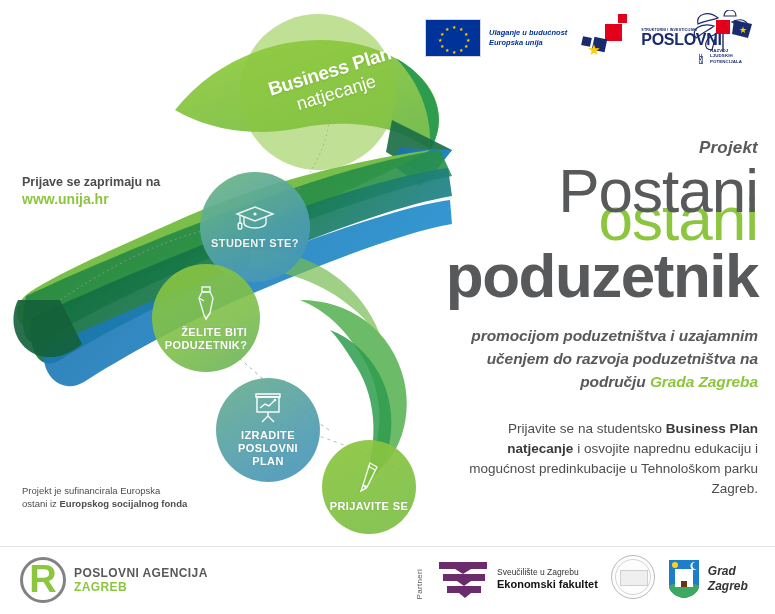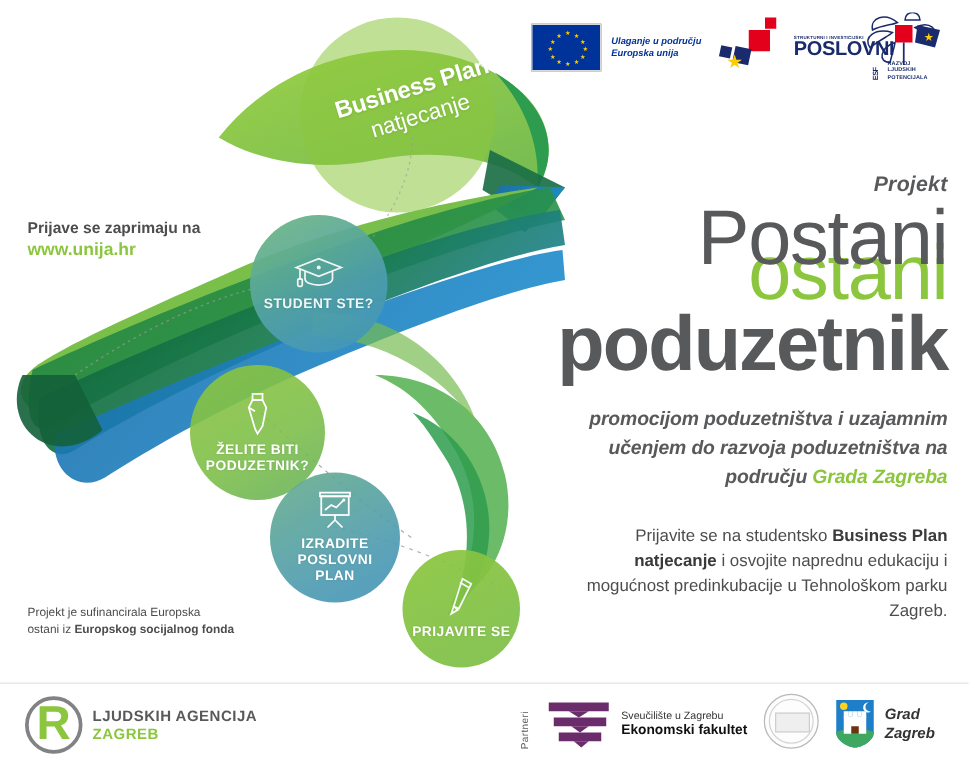--- a/index.html
+++ b/index.html
@@ -107,22 +107,22 @@
   .graphic { position:absolute; left:0; top:0; width:470px; height:545px; }
 
   .bubble { position:absolute; border-radius:50%; display:flex; flex-direction:column;
             align-items:center; justify-content:center; color:#fff; text-align:center; }
   .bubble .lbl { font-size:11px; font-weight:800; letter-spacing:.4px; line-height:13px;
                  text-shadow:0 0 2px rgba(0,0,0,.12); }
   .bubble svg { display:block; margin-bottom:5px; }
 
   .b1 { left:200px; top:172px; width:110px; height:110px;
         background:linear-gradient(150deg,#6fb87e 0%,#4f9fae 60%,#3f93bb 100%); opacity:.93;align-items:center; }
-  .b2 { left:152px; top:292px; width:108px; height:108px;
-        background:linear-gradient(150deg,#8cc63e 0%,#7ebf4c 60%,#67b25f 100%); opacity:.9; }
+  .b2 { left:152px; top:264px; width:108px; height:108px;
+        background:linear-gradient(150deg,#8cc63e 0%,#7ebf4c 60%,#67b25f 100%); opacity:.9;text-align:right; }
   .b3 { left:216px; top:378px; width:104px; height:104px;
         background:linear-gradient(150deg,#6aaf8c 0%,#4f9cb4 70%,#4795bb 100%); opacity:.92; }
   .b4 { left:322px; top:440px; width:94px; height:94px;
         background:linear-gradient(150deg,#8cc63e 0%,#7cbf4a 100%); opacity:.93; }
 
   .bp-banner { position:absolute; left:258px; top:60px; width:150px;
                transform:rotate(-17deg); color:#fff; text-align:center;
                text-shadow:0 1px 2px rgba(0,0,0,.10); }
   .bp-1 { font-size:19px; font-weight:800; letter-spacing:-.2px; line-height:22px; }
   .bp-2 { font-size:18px; font-weight:400; line-height:22px; }
@@ -273,21 +273,21 @@
         <span class="eu-star" style="left:38px;top:24px">★</span>
         <span class="eu-star" style="left:33px;top:28px">★</span>
         <span class="eu-star" style="left:26px;top:30px">★</span>
         <span class="eu-star" style="left:19px;top:28px">★</span>
         <span class="eu-star" style="left:14px;top:24px">★</span>
         <span class="eu-star" style="left:12px;top:18px">★</span>
         <span class="eu-star" style="left:14px;top:12px">★</span>
         <span class="eu-star" style="left:19px;top:7px">★</span>
       </div>
       <div class="eu-text">
-        <div>Ulaganje u području</div>
+        <div>Ulaganje u budućnost</div>
         <div>Europska unija</div>
       </div>
     </div>
 
     <div class="fondovi-logo">
       <span class="fsq" style="left:37px;top:2px;width:9px;height:9px;background:#E2001A"></span>
       <span class="fsq" style="left:24px;top:12px;width:17px;height:17px;background:#E2001A"></span>
       <span class="fsq" style="left:12px;top:26px;width:13px;height:13px;background:#1A2B6D;transform:rotate(12deg)"></span>
       <span class="fsq" style="left:1px;top:25px;width:9px;height:9px;background:#1A2B6D;transform:rotate(12deg)"></span>
       <span class="fsq" style="left:6px;top:30px;color:#FFCC00;font-size:15px;line-height:15px">★</span>
@@ -354,21 +354,21 @@
     </div>
   </div>
 
   <div class="bottom-bar">
 
     <div class="raza">
       <div class="raza-mark">
         <span class="raza-r">R</span>
       </div>
       <div class="raza-txt">
-        <span>LJUDSKIH AGENCIJA</span>
+        <span>POSLOVNI AGENCIJA</span>
         <span class="zg">ZAGREB</span>
       </div>
     </div>
 
     <div class="partners">
       <div class="partner-label">Partneri</div>
 
       <div class="efzg">
         <div class="efzg-mark">
           <span class="efzg-bar" style="left:2px;top:3px;width:48px"></span>

